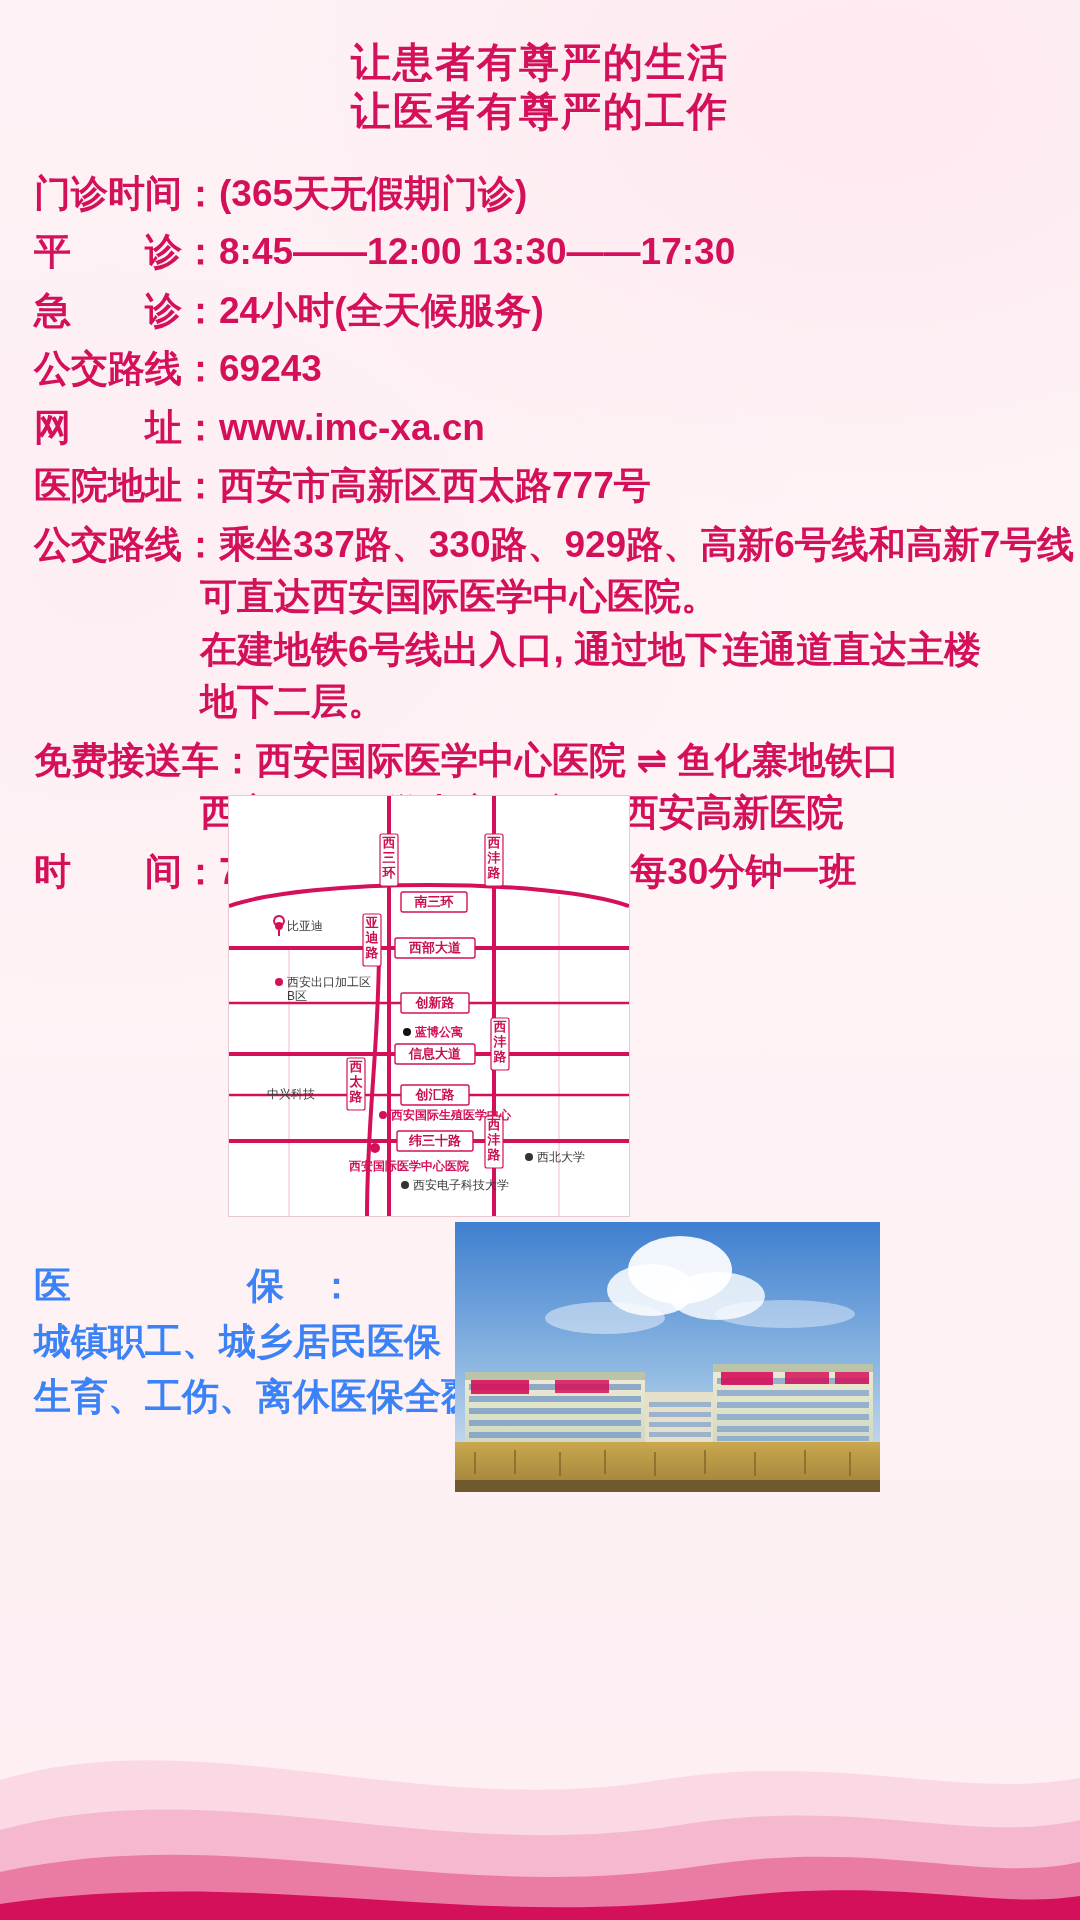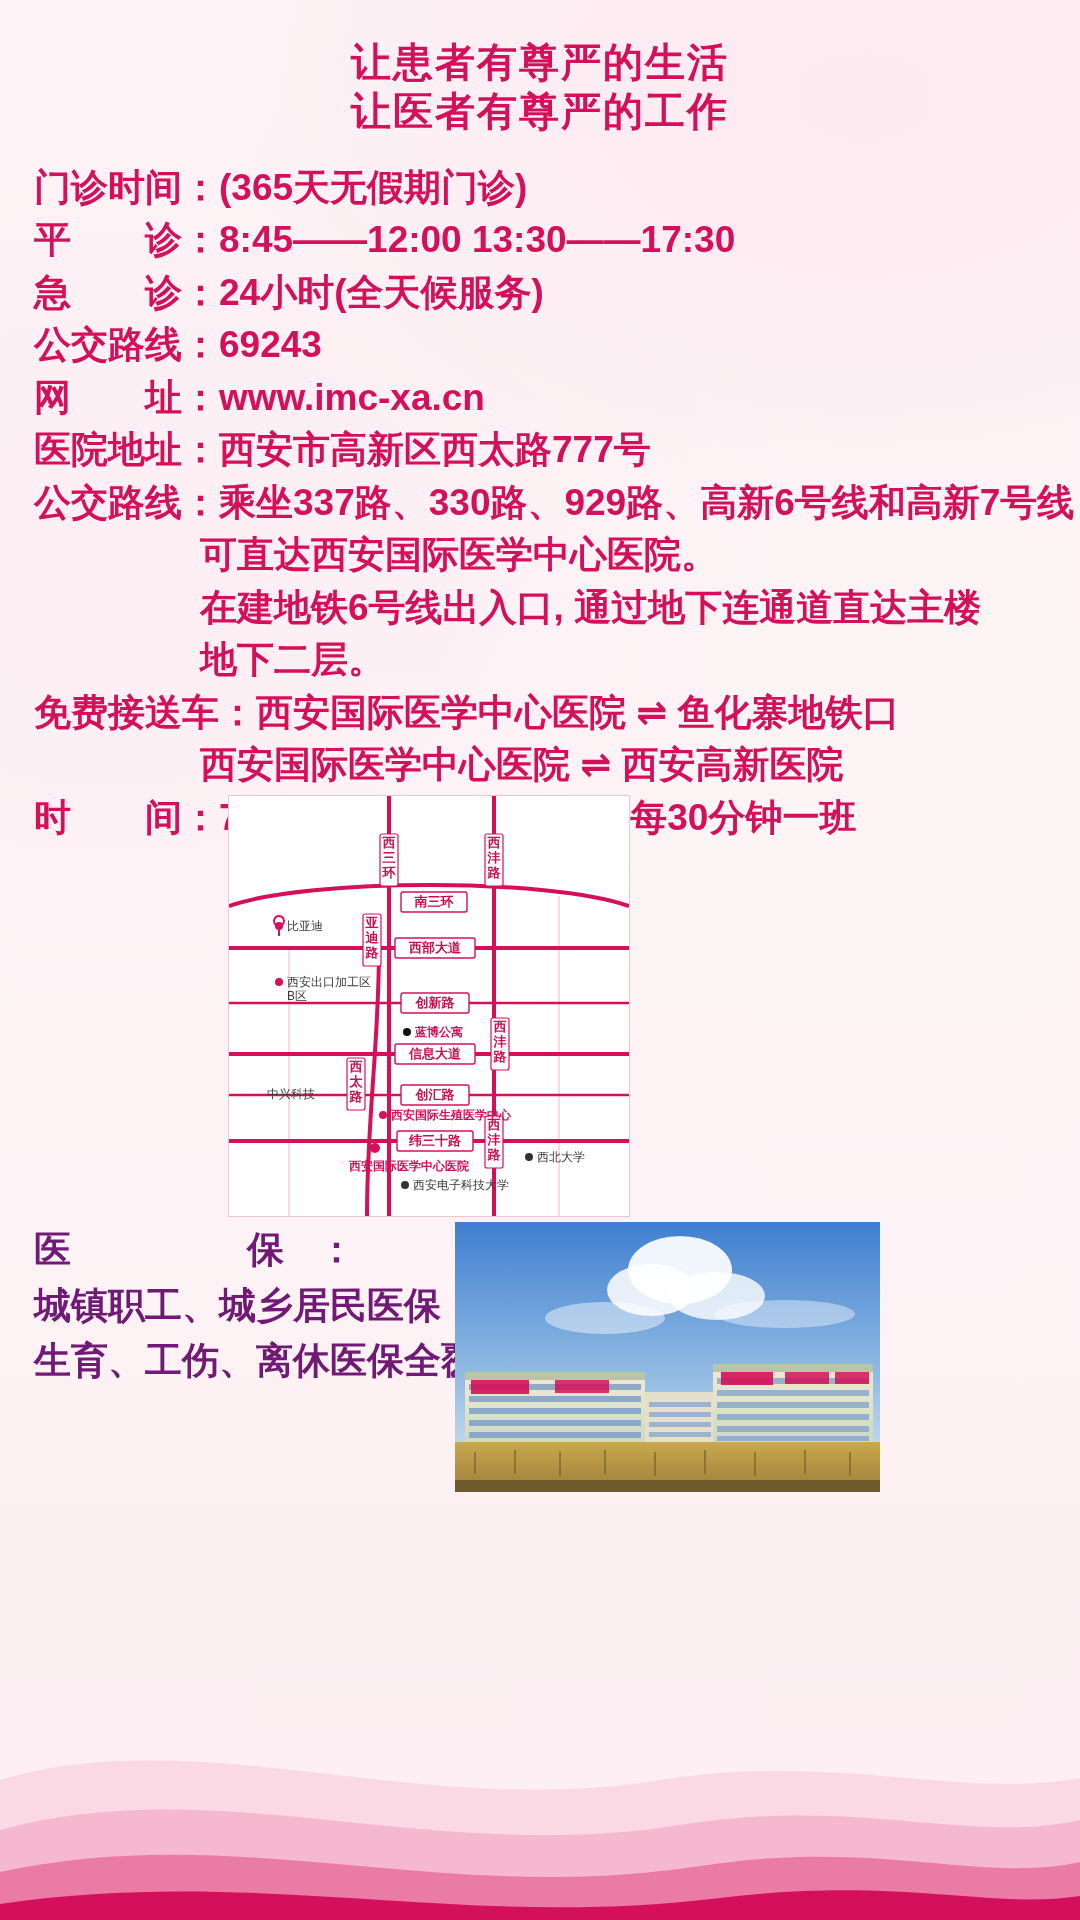--- a/index.html
+++ b/index.html
@@ -32,21 +32,21 @@
   .info{
     margin-top:26px;
     padding-left:34px;
     padding-right:24px;
     font-size:37px;
     font-weight:bold;
     line-height:1.42;
     color:#d5105a;
   }
   .row{white-space:nowrap;}
-  .lbl{display:inline-block;}
+  .lbl{display:inline-block;margin-top:6px;}
   .indent-1{padding-left:166px;}
   .indent-2{padding-left:166px;}
 
   
   .map-wrap{
     position:absolute;
     left:228px;top:795px;
     width:400px;height:420px;
     background:#fff;
     border:1px solid #e9c7d3;
@@ -63,23 +63,23 @@
   .map-poi-pink{
     font-family:"Liberation Sans","DejaVu Sans",sans-serif;
     font-size:12px;fill:#d5105a;font-weight:bold;
   }
   .road-box{fill:#ffffff;stroke:#d5105a;stroke-width:1.4;}
   .road-v-box{fill:#ffffff;stroke:#d5105a;stroke-width:1.2;}
 
   
   .insurance{
     position:absolute;
-    left:34px;top:1222px;
+    left:34px;top:1258px;
     font-size:37px;font-weight:bold;line-height:1.5;
-    color:#701a75;
+    color:#3b82f6;
   }
   .insurance .hd{letter-spacing:34px;}
 
   
   .photo{
     position:absolute;
     left:455px;top:1222px;
     width:425px;height:270px;
     overflow:hidden;
     border:0;

